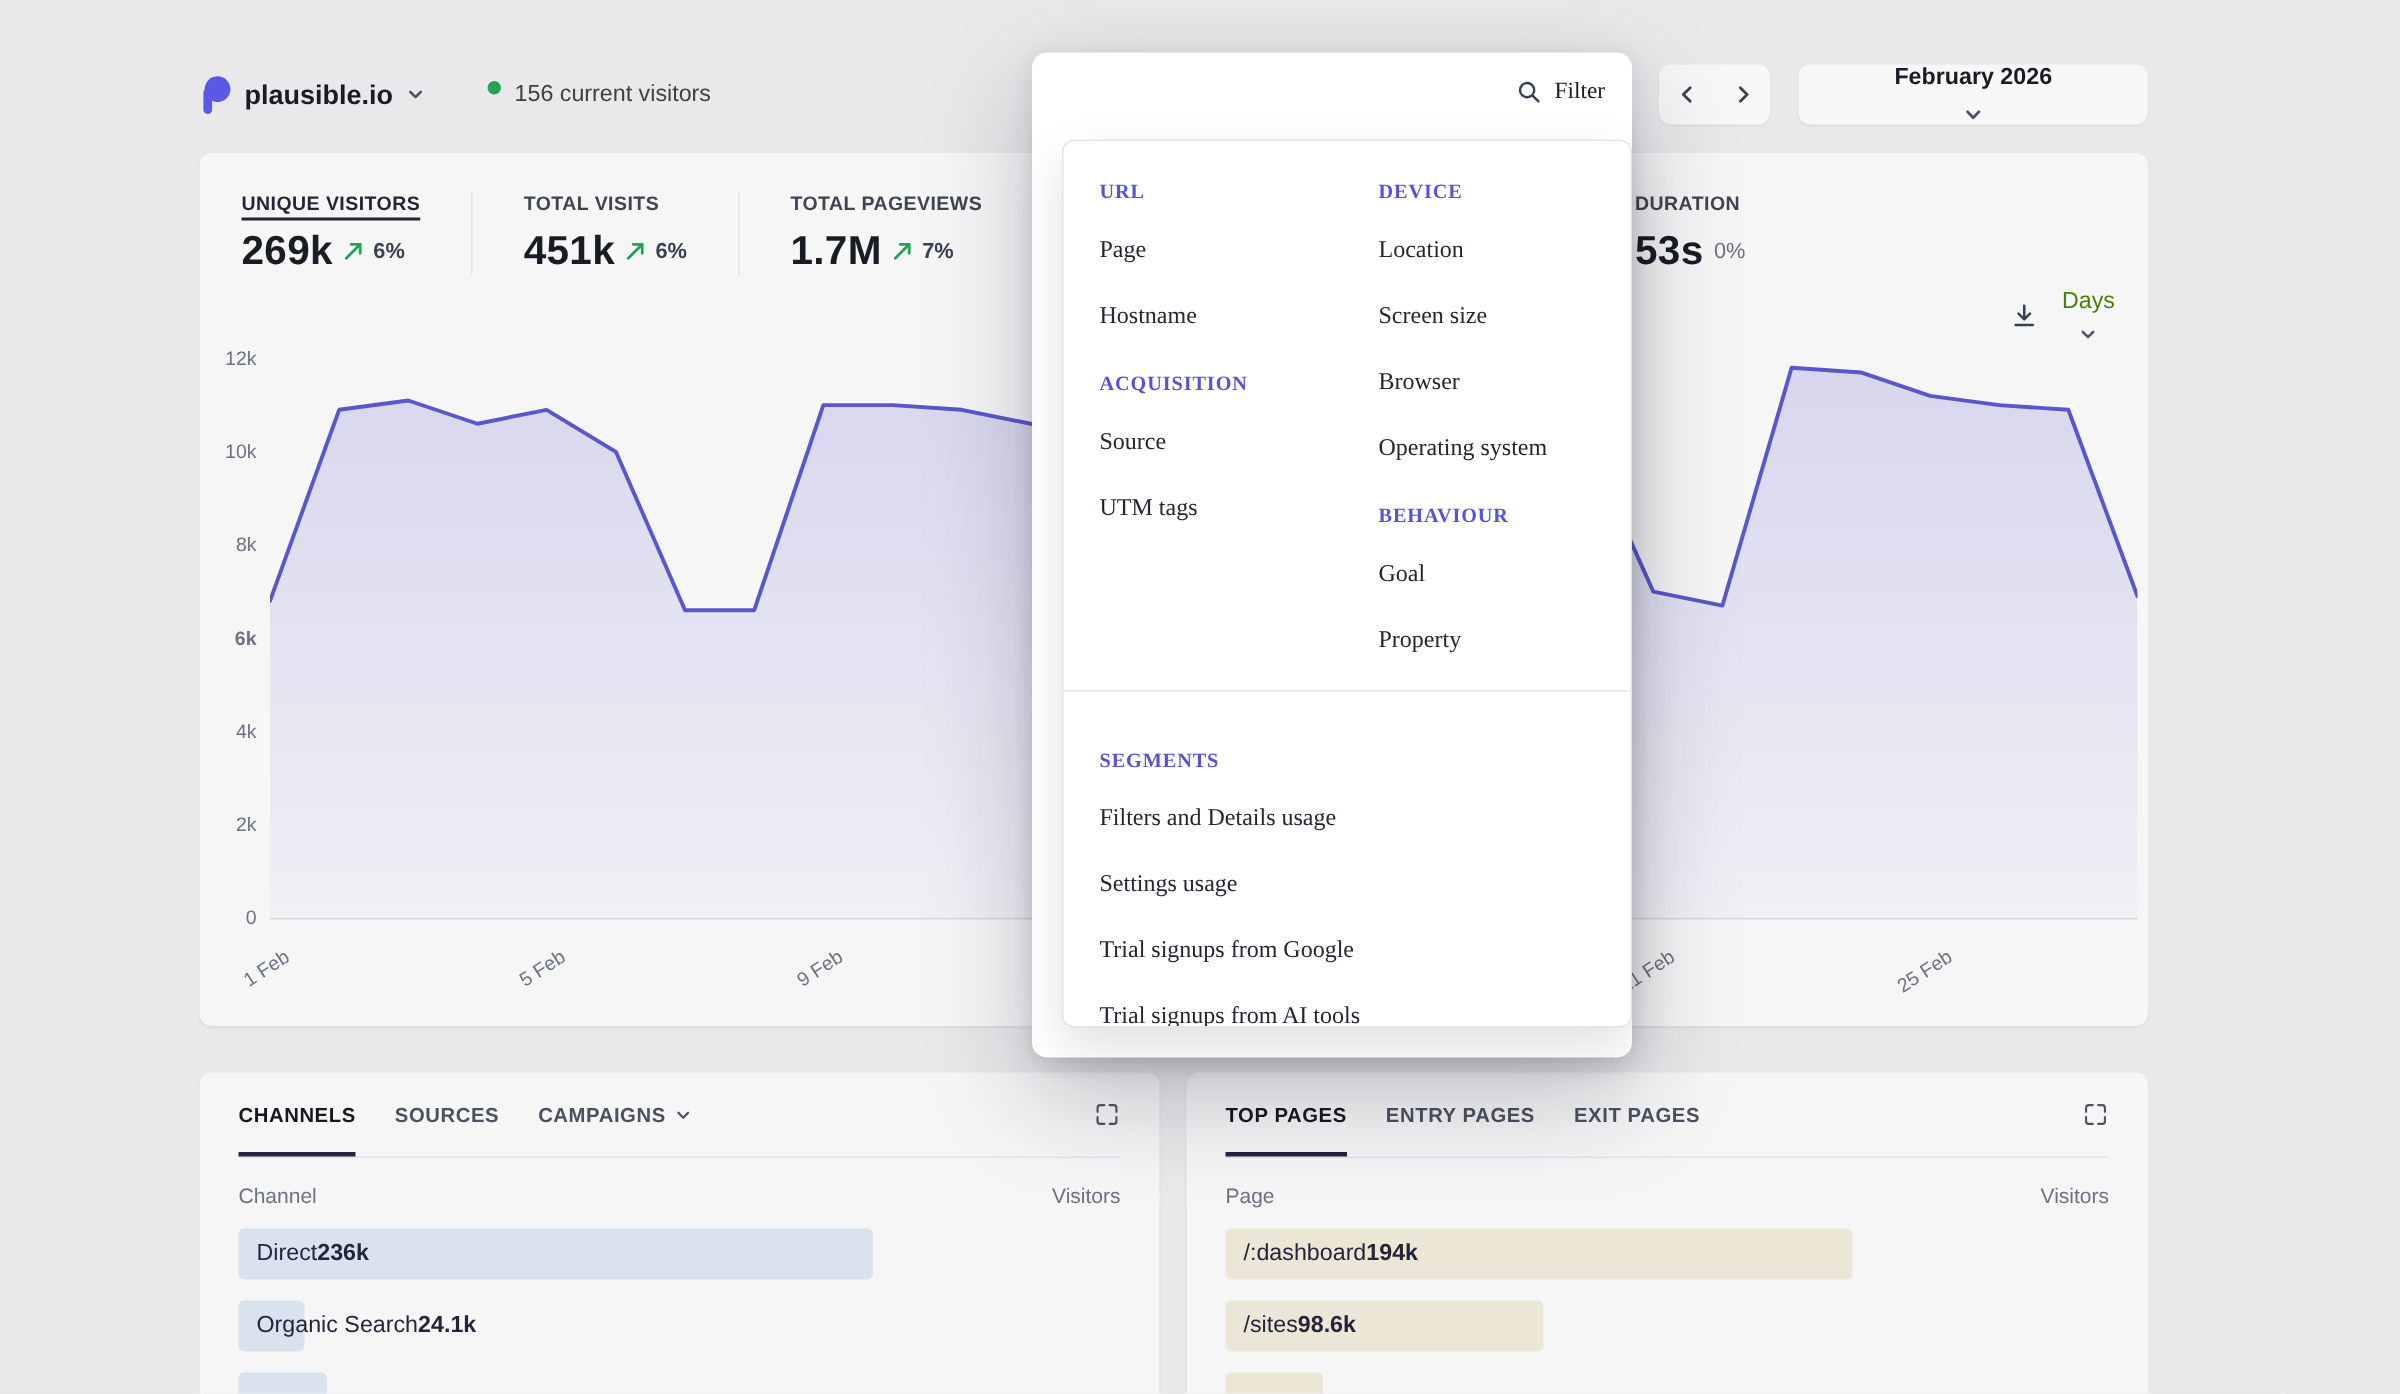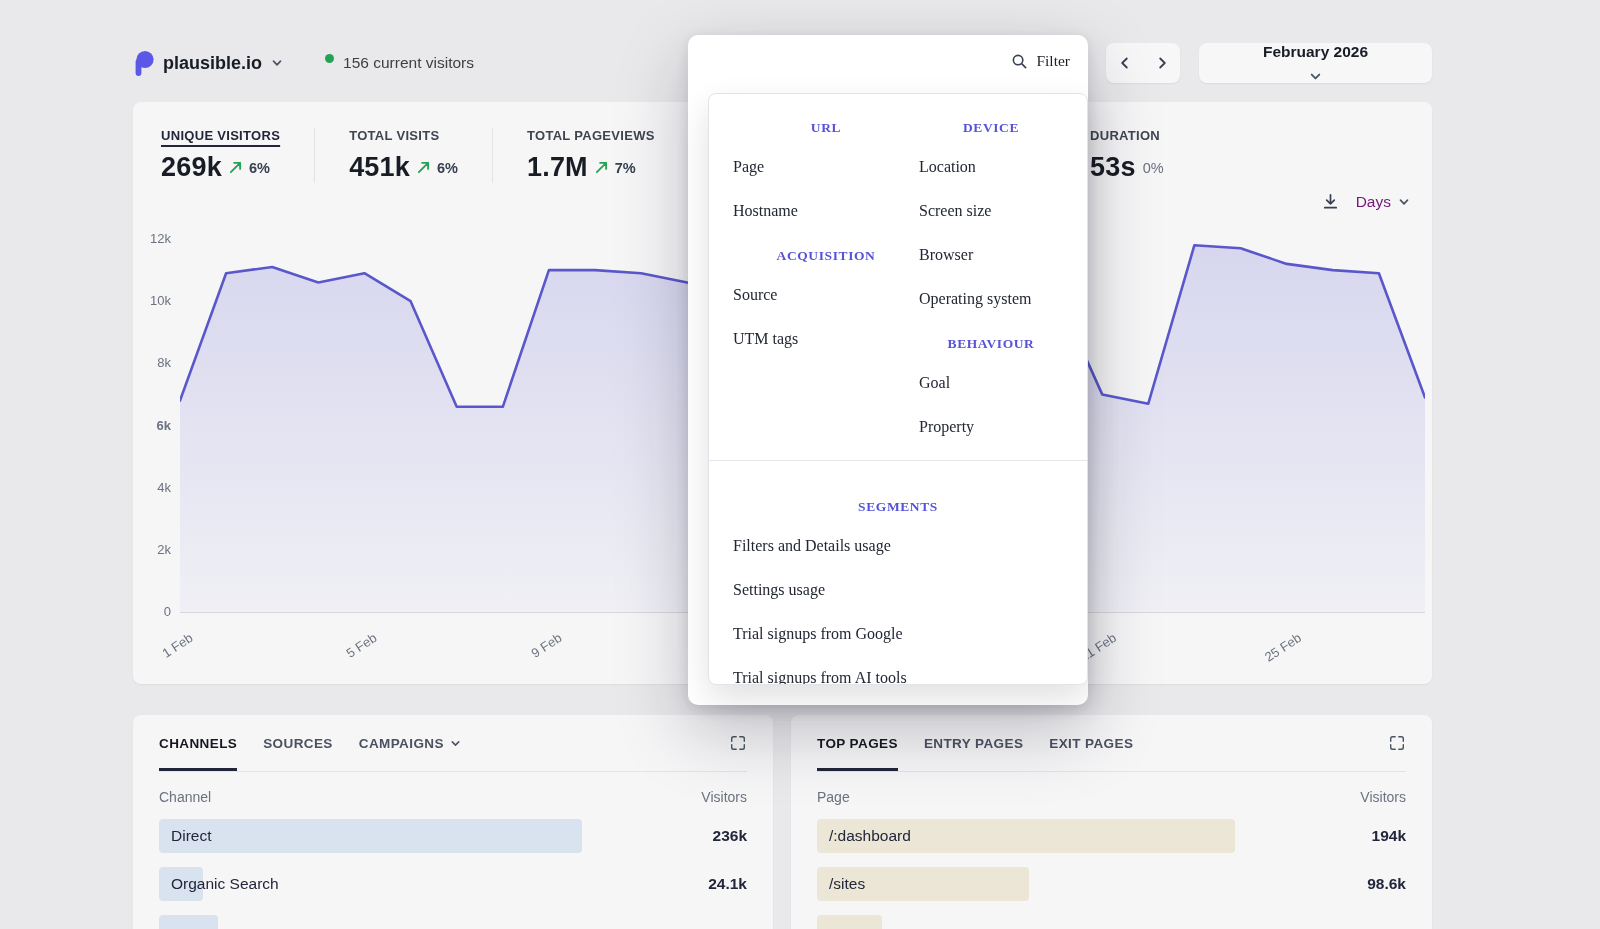--- a/index.html
+++ b/index.html
@@ -31,21 +31,21 @@
   .metrics-row .metric:last-child{border-right:none;}
   .metric-label{font-size:13px;font-weight:700;letter-spacing:.3px;color:#3f4550;margin-bottom:9px;white-space:nowrap;}
   .metric.active .metric-label{color:#23263a;text-decoration:underline;text-underline-offset:5px;text-decoration-thickness:2px;}
   .metric-value-row{display:flex;align-items:center;gap:7px;}
   .metric-value{font-size:27px;font-weight:700;color:#181c25;letter-spacing:.2px;}
   .metric-change{font-size:14.5px;font-weight:600;color:#374151;}
   .metric-change.muted{color:#6b7280;font-weight:400;}
   .duration-metric{position:absolute;left:957px;top:26px;border:none;padding:0;margin:0;z-index:2;}
   .days-control{position:absolute;right:22px;top:90px;display:flex;align-items:center;gap:16px;color:#374151;font-size:15.5px;}
   .icon-btn{background:none;border:none;padding:0;cursor:pointer;color:#374151;display:flex;}
-  .days-label-wrap{display:flex;align-items:center;gap:7px;cursor:pointer;color:#701a75;}
+  .days-label-wrap{display:flex;align-items:center;gap:7px;cursor:pointer;color:#4d7c0f;flex-direction:column;}
 
   
   .plot{position:absolute;left:47px;top:137px;width:1245px;height:373px;border-bottom:1px solid #d7d8dc;}
   .plot svg{display:block;}
   .y-axis{position:absolute;left:0;top:137px;width:38px;height:373px;}
   .ytick{position:absolute;right:0;font-size:13px;color:#6b7280;}
   .x-axis{position:absolute;left:47px;top:520px;width:1245px;height:46px;}
   .xtick{position:absolute;top:8px;font-size:13px;color:#6b7280;white-space:nowrap;
     transform:translateX(-78%) rotate(-33deg);transform-origin:100% 0;}
 
@@ -56,34 +56,34 @@
   .channels-card{width:640px;}
   .pages-card{width:641px;}
   .tabs{display:flex;align-items:stretch;border-bottom:1px solid #e2e3e7;height:56px;}
   .tab-list{display:flex;gap:26px;height:100%;}
   .tab{display:flex;align-items:center;gap:6px;background:none;border:none;padding:0;cursor:pointer;
     font-family:inherit;font-size:13.5px;font-weight:700;letter-spacing:.4px;color:#4a5160;
     border-bottom:3px solid transparent;border-top:3px solid transparent;box-sizing:border-box;}
   .tab.active{color:#15181f;border-bottom-color:#23263a;}
   .expand-btn{margin-left:auto;background:none;border:none;cursor:pointer;color:#4b5563;display:flex;align-items:center;padding:0;}
   .thead{display:flex;justify-content:space-between;padding:17px 0 9px;font-size:14px;color:#6b7280;}
-  .trow{position:relative;height:44px;display:flex;align-items:center;justify-content:space-between;margin-bottom:4px;cursor:pointer;}
+  .trow{position:relative;height:44px;display:flex;align-items:center;margin-bottom:4px;cursor:pointer;}
   .trow .bar{position:absolute;left:0;top:5px;bottom:5px;border-radius:4px;}
   .trow .rlabel{position:relative;z-index:1;padding-left:12px;font-size:15.5px;color:#23263a;}
   .trow .rvalue{position:relative;z-index:1;font-size:15.5px;font-weight:600;color:#23263a;}
 
   
   .modal{position:absolute;left:688px;top:35px;width:400px;height:670px;background:#fff;border-radius:10px;z-index:20;
     box-shadow:0 25px 70px rgba(22,22,48,.25), 0 4px 14px rgba(22,22,48,.12);font-family:Liberation Serif, serif;}
   .filter-btn{position:absolute;top:16px;right:12px;display:flex;align-items:center;gap:8px;background:none;border:none;
     cursor:pointer;font-family:inherit;font-size:15.5px;color:#1b1f27;}
   .dropdown{position:absolute;left:20px;top:58px;width:380px;height:592px;background:#fff;border:1px solid #e3e4ea;
     border-radius:8px;box-shadow:0 14px 34px rgba(0,0,0,.12);box-sizing:border-box;padding:24px 24px 0;overflow:hidden;}
   .filter-grid{display:grid;grid-template-columns:186px 1fr;}
-  .fsection-title{font-size:13.5px;font-weight:700;letter-spacing:.6px;color:var(--accent);margin:14px 0 6px;line-height:20px;text-align:center;}
+  .fsection-title{font-size:13.5px;font-weight:700;letter-spacing:.6px;color:var(--accent);margin:14px 0 6px;line-height:20px;}
   .fcol > .fsection-title:first-child{margin-top:0;}
   .fitem{font-size:16px;line-height:21px;color:#222733;padding:11.5px 0;cursor:pointer;}
   .fdivider{border-top:1px solid #e6e7eb;margin:12px -24px 0;}
   .segments{padding-top:22px;}
 </style>
 </head>
 <body>
 
 <div class="container">
 

